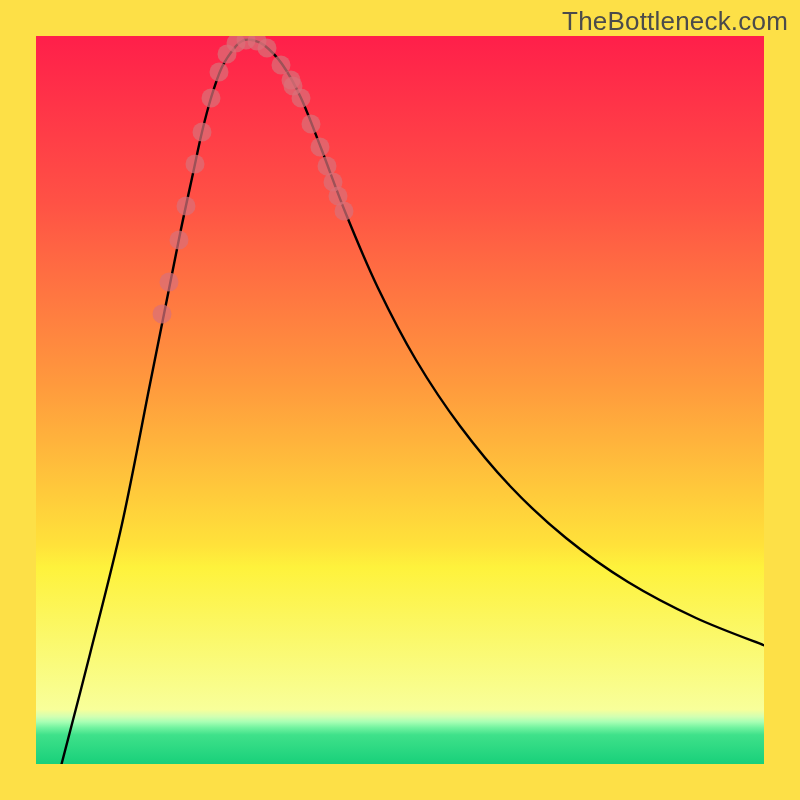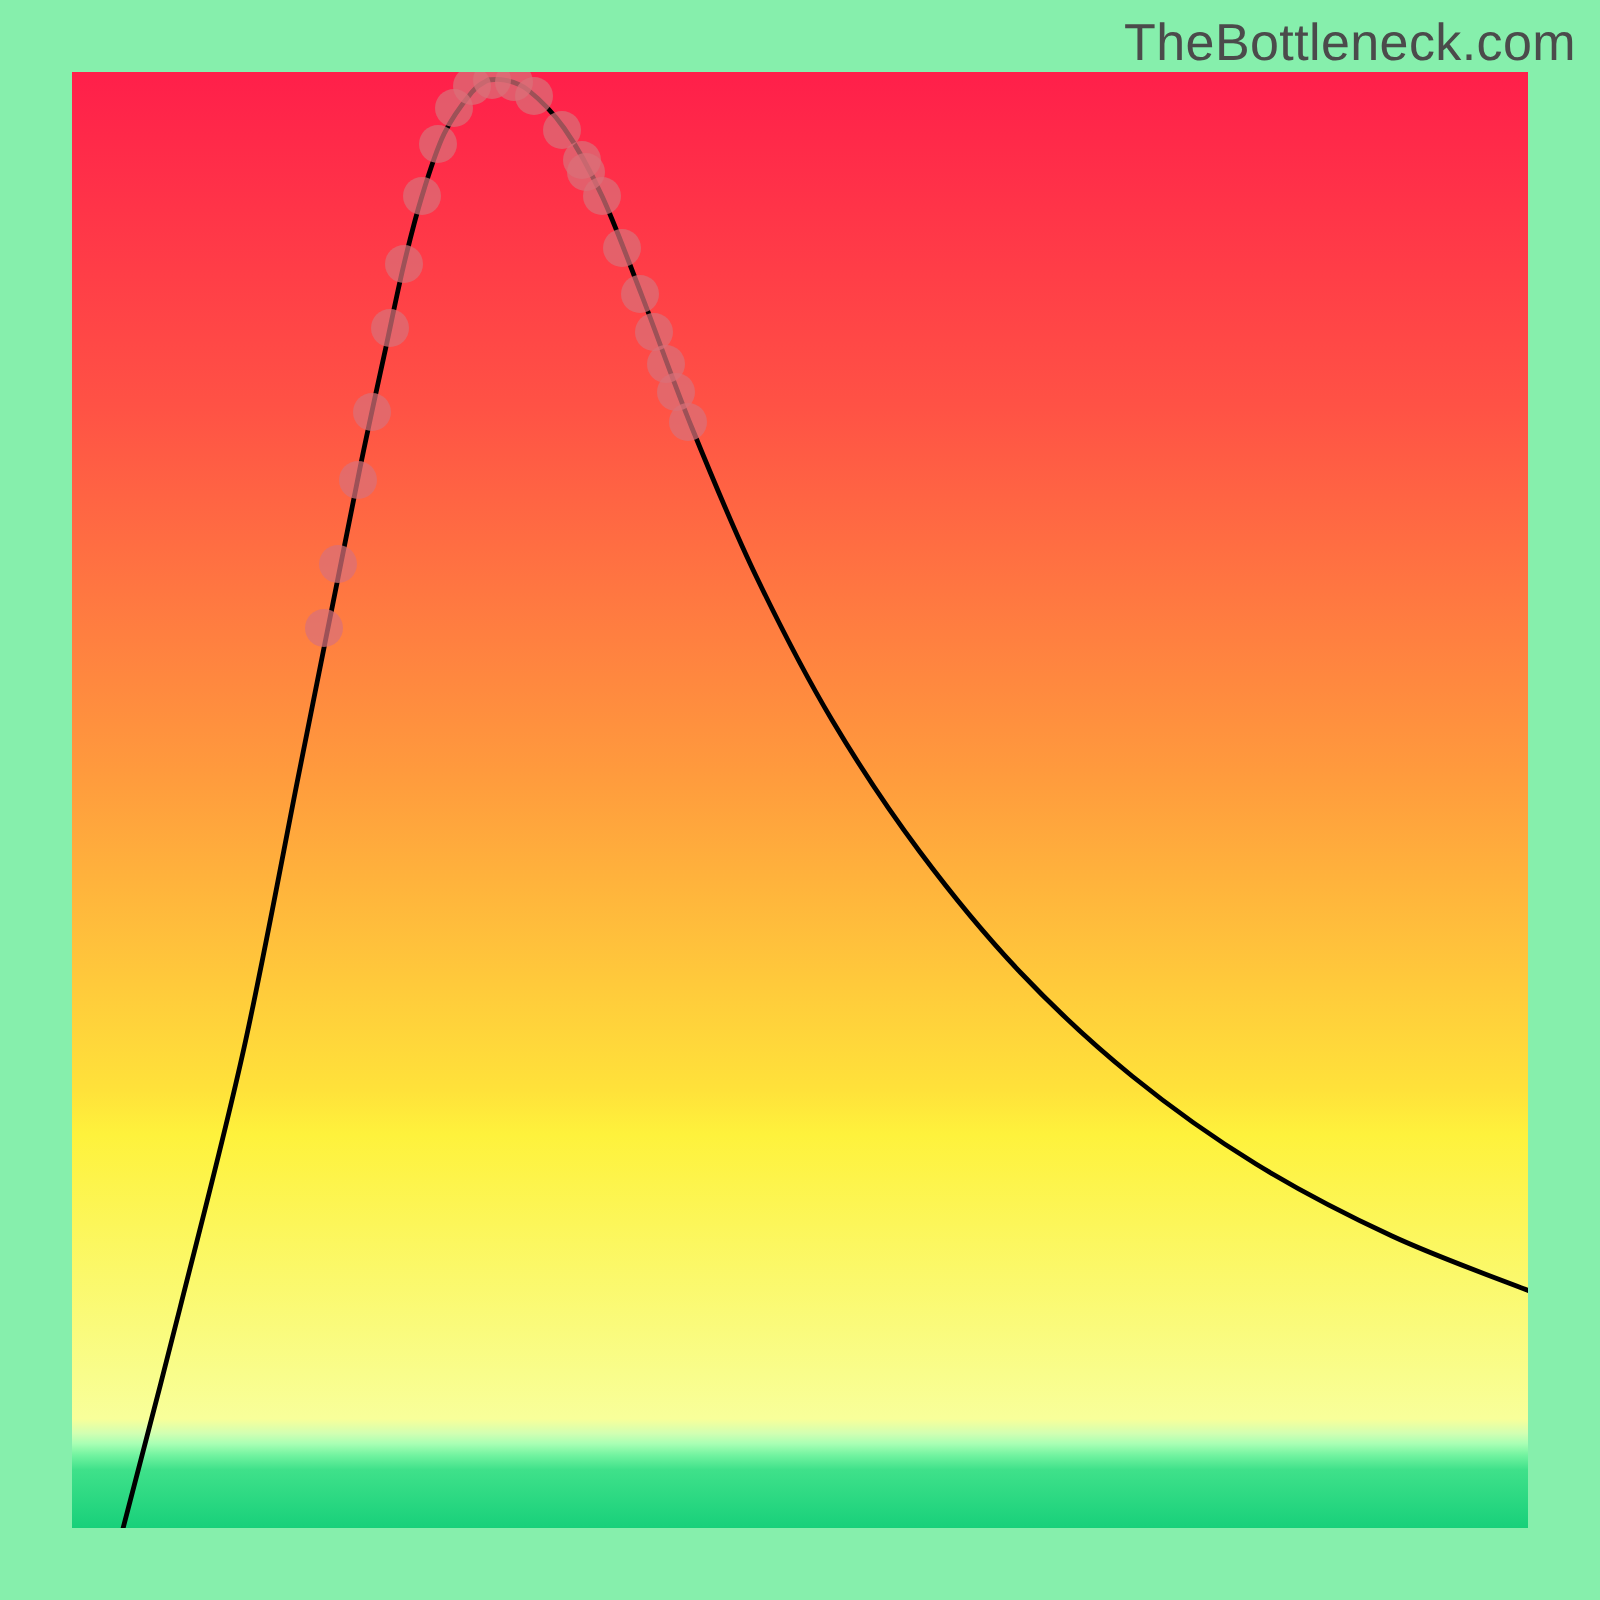--- a/index.html
+++ b/index.html
@@ -10,21 +10,21 @@
     background: #000;
     overflow: hidden;
     font-family: Arial, Helvetica, sans-serif;
   }
   .frame {
     position: absolute;
     left: 0;
     top: 0;
     width: 800px;
     height: 800px;
-    background: #86efac;
+    background: #fde047;
   }
   .plot {
     position: absolute;
     left: 36px;
     top: 36px;
     width: 728px;
     height: 728px;
     
     background: linear-gradient(
       to bottom,

